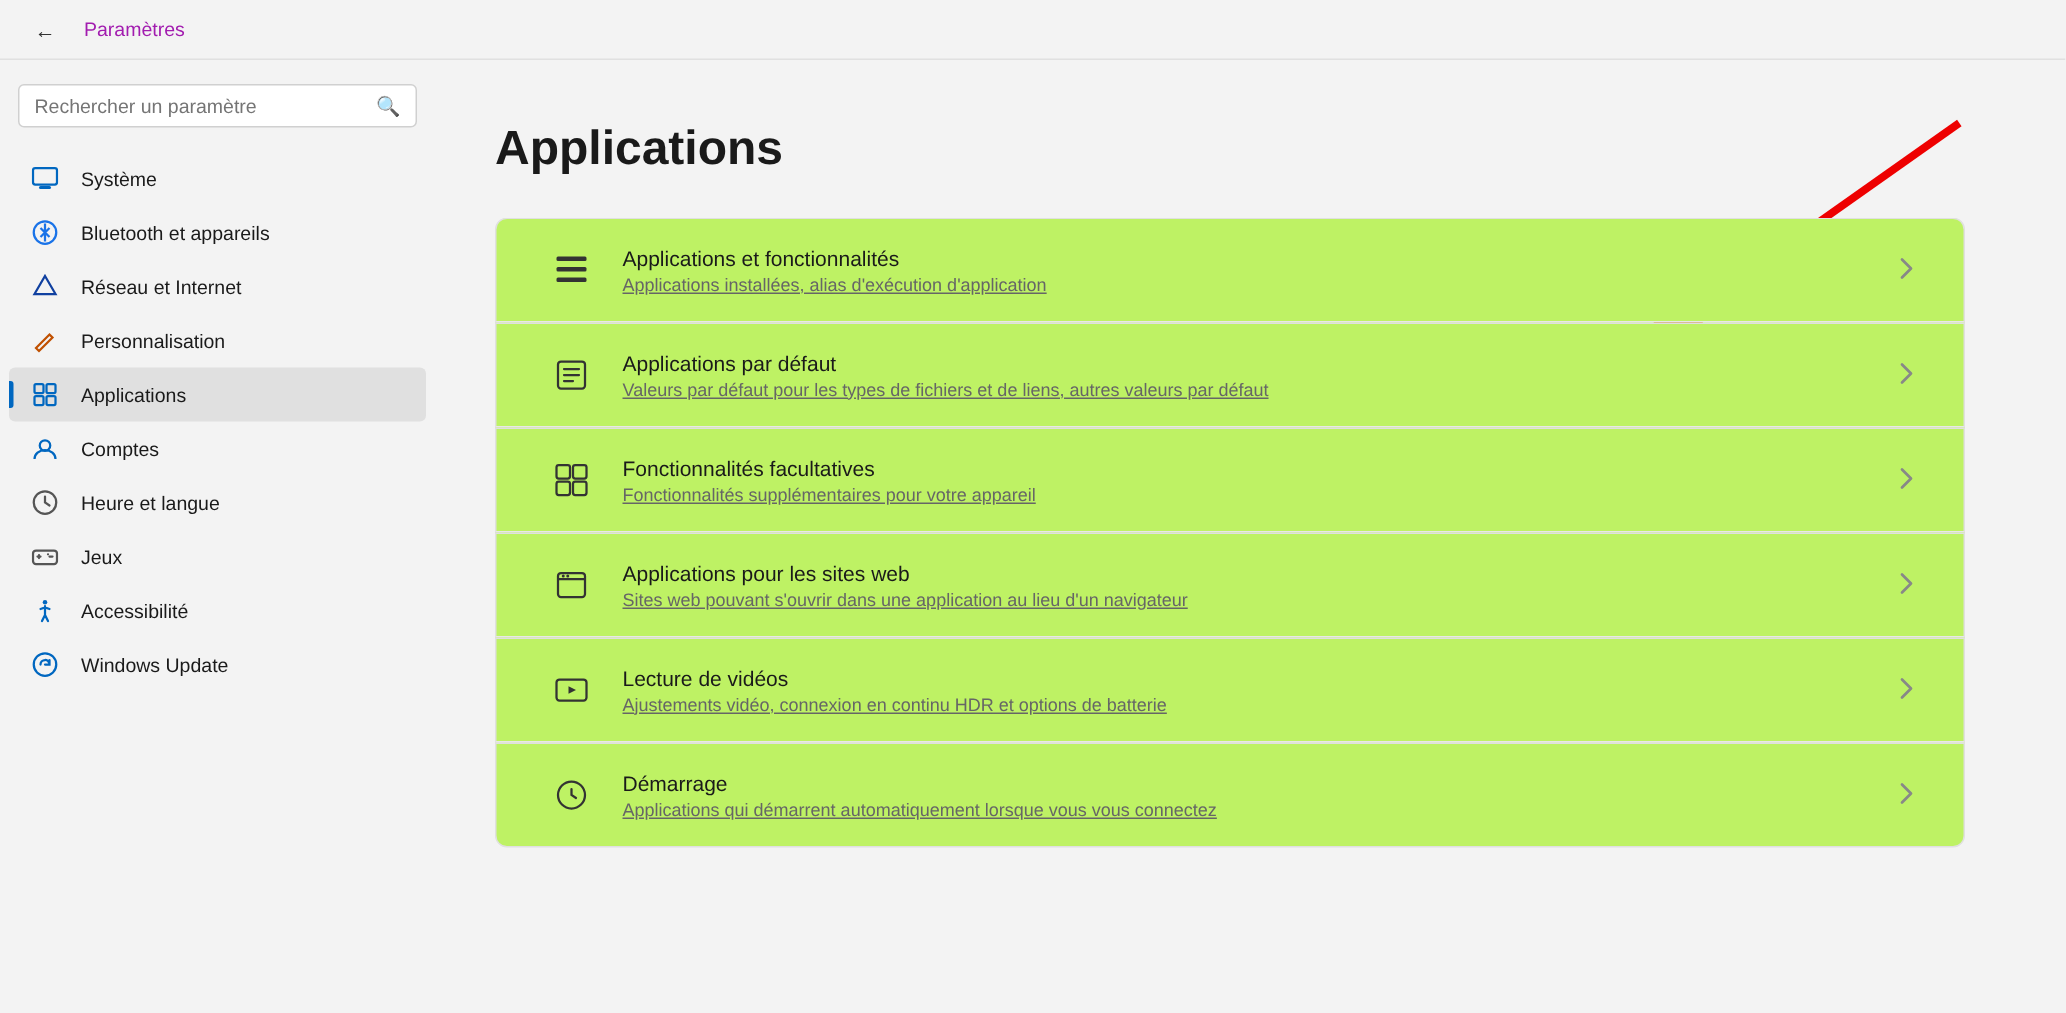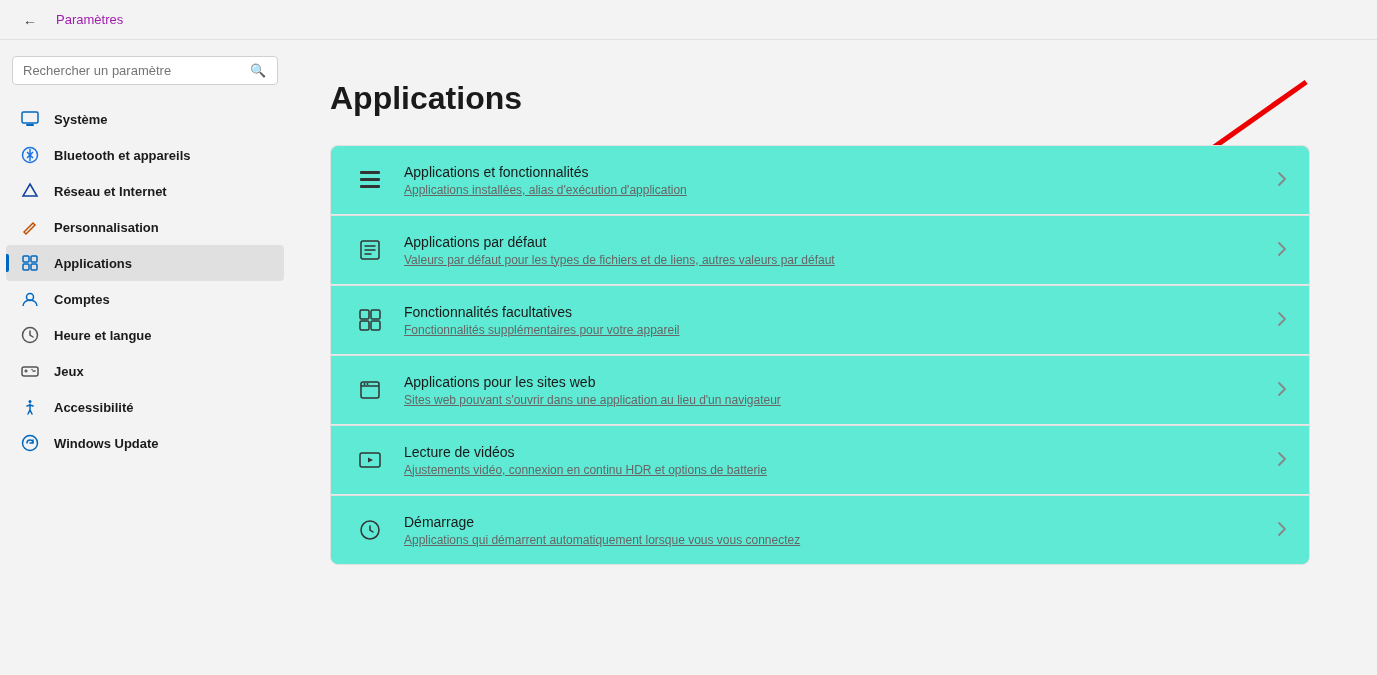--- a/index.html
+++ b/index.html
@@ -111,21 +111,20 @@
       width: 20px;
       height: 20px;
       display: flex;
       align-items: center;
       justify-content: center;
       flex-shrink: 0;
     }
     .sidebar-item-label {
       font-size: 13px;
       color: #1a1a1a;
-      font-weight: bold;
     }
 
     
     .content {
       flex: 1;
       background: #f3f3f3;
       overflow-y: auto;
       padding: 40px 60px 40px 40px;
       position: relative;
     }
@@ -141,23 +140,23 @@
     .settings-list {
       display: flex;
       flex-direction: column;
       gap: 0;
       max-width: 980px;
     }
 
     .settings-item {
       display: flex;
       align-items: center;
-      background: #5eead4;
+      background: #bef264;
       border: 1px solid #e0e0e0;
-      padding: 16px 21px;
+      padding: 16px 32px;
       cursor: pointer;
       gap: 16px;
       position: relative;
     }
     .settings-item:first-child {
       border-radius: 8px 8px 0 0;
     }
     .settings-item:last-child {
       border-radius: 0 0 8px 8px;
     }

